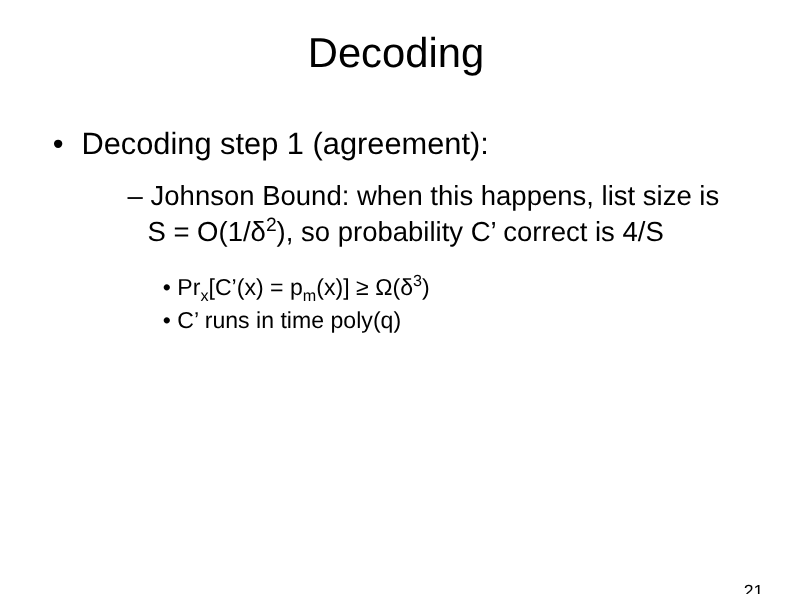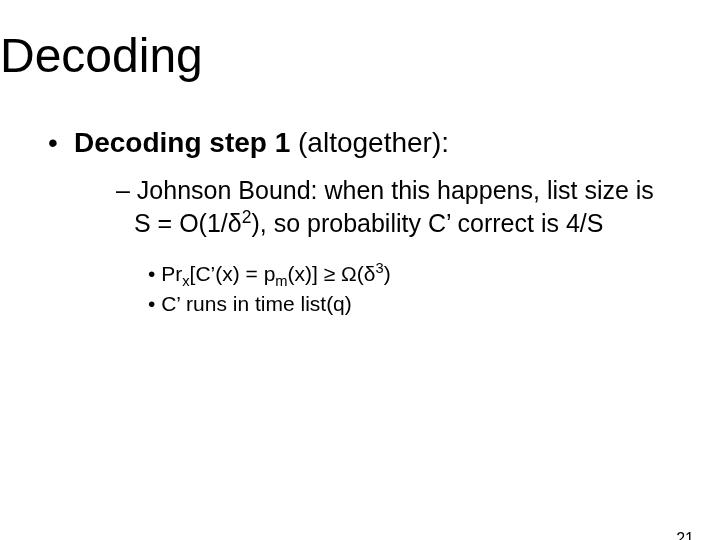--- a/index.html
+++ b/index.html
@@ -12,41 +12,41 @@
     color: #000000;
     overflow: hidden;
   }
   .slide {
     position: relative;
     width: 720px;
     height: 540px;
     box-sizing: border-box;
   }
   .title {
-    text-align: left;
-    font-size: 48px;
+    text-align: center;
+    font-size: 38px;
     font-weight: 400;
     margin-top: 28px;
     margin-bottom: 0;
   }
   .body {
     margin-top: 42px;
     padding-left: 48px;
     padding-right: 40px;
   }
   .l1 {
     font-size: 28px;
     line-height: 1.25;
     margin-bottom: 14px;
   }
   .l1 .bullet-dot {
     display: inline-block;
     width: 26px;
   }
-  .l1 .bold { font-weight: bold; text-align: right; }
+  .l1 .bold { font-weight: normal; text-align: right; }
   .l2-group {
     padding-left: 68px;
     padding-right: 10px;
   }
   .l2 {
     font-size: 25px;
     line-height: 1.3;
     text-indent: -18px;
     padding-left: 18px;
     margin-bottom: 4px;
@@ -74,40 +74,40 @@
 </head>
 <body>
 
 <div class="slide">
 
   <div class="title">Decoding</div>
 
   <div class="body">
 
     <div class="l1">
-      <span class="bullet-dot">•</span><span class="bold">Decoding step 1</span><span> (altogether):</span>
+      <span class="bullet-dot">•</span><span class="bold">Decoding step 1</span><span> (agreement):</span>
     </div>
 
     <div class="l2-group">
 
 
       <div class="l2">
         <span>–</span>&nbsp;<span>Johnson Bound: when this happens, list size is S = O(1/</span><span>δ</span><sup>2</sup><span>), so probability C’ correct is 4/S</span>
       </div>
 
 
       <div class="l3-group">
 
         <div class="l3">
           <span>•</span>&nbsp;<span>Pr</span><sub>x</sub><span>[C’(x) = p</span><sub>m</sub><span>(x)] ≥ </span><span>Ω</span><span>(</span><span>δ</span><sup>3</sup><span>)</span>
         </div>
 
 
         <div class="l3">
-          <span>•</span>&nbsp;<span>C’ runs in time list(q)</span>
+          <span>•</span>&nbsp;<span>C’ runs in time poly(q)</span>
         </div>
 
       </div>
 
     </div>
 
   </div>
 
   <div class="pagenum">21</div>
 

